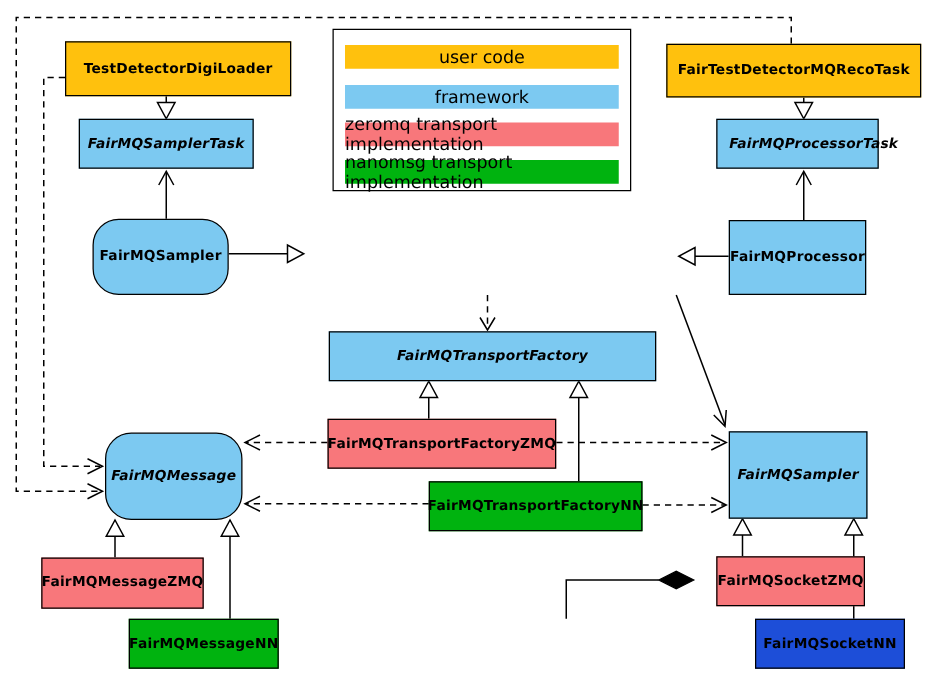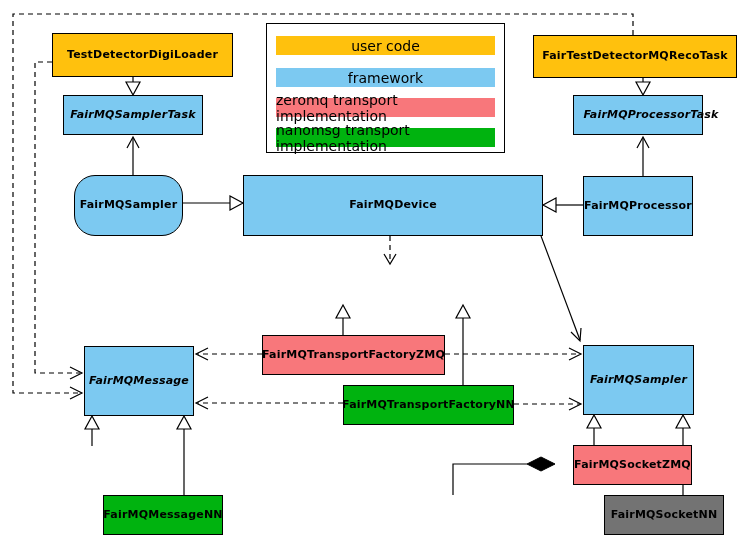--- a/index.html
+++ b/index.html
@@ -104,40 +104,41 @@
   <div class="node" style="left: 52px; top: 33px; width: 181px; height: 44px; background-color: rgb(255, 193, 13);">TestDetectorDigiLoader</div>
 
   <div class="node abstract" style="left: 63px; top: 95px; width: 140px; height: 40px; background-color: rgb(124, 201, 241);">FairMQSamplerTask</div>
 
   <div class="node" style="left: 533px; top: 35px; width: 204px; height: 43px; background-color: rgb(255, 193, 13);">FairTestDetectorMQRecoTask</div>
 
   <div class="node abstract" style="left: 573px; top: 95px; width: 130px; height: 40px; background-color: rgb(124, 201, 241); padding-left: 28px;">FairMQProcessorTask</div>
 
   <div class="node" style="left: 74px; top: 175px; width: 109px; height: 61px; background-color: rgb(124, 201, 241); border-radius: 21px;">FairMQSampler</div>
 
-  <div class="node" style="left: 243px; top: 175px; width: 300px; height: 61px; background-color: rgb(124, 201, 241);">FairMQDevice</div>
 
   <div class="node" style="left: 583px; top: 176px; width: 110px; height: 60px; background-color: rgb(124, 201, 241);">FairMQProcessor</div>
 
+  <div class="node abstract" style="left: 263px; top: 265px; width: 262px; height: 40px; background-color: rgb(124, 201, 241);">FairMQTransportFactory</div>
 
   <div class="node" style="left: 262px; top: 335px; width: 183px; height: 40px; background-color: rgb(248, 119, 123);">FairMQTransportFactoryZMQ</div>
 
   <div class="node" style="left: 343px; top: 385px; width: 171px; height: 40px; background-color: rgb(0, 179, 15);">FairMQTransportFactoryNN</div>
 
-  <div class="node abstract" style="left: 84px; top: 346px; width: 110px; height: 70px; background-color: rgb(124, 201, 241);">FairMQMessage</div>
+  <div class="node abstract" style="left: 84px; top: 346px; width: 110px; height: 70px; background-color: rgb(124, 201, 241); border-radius: 21px;">FairMQMessage</div>
 
   <div class="node abstract" style="left: 583px; top: 345px; width: 111px; height: 70px; background-color: rgb(124, 201, 241);">FairMQSampler</div>
 
+  <div class="node" style="left: 33px; top: 446px; width: 130px; height: 41px; background-color: rgb(248, 119, 123);">FairMQMessageZMQ</div>
 
   <div class="node" style="left: 103px; top: 495px; width: 120px; height: 40px; background-color: rgb(0, 179, 15);">FairMQMessageNN</div>
 
 
   <div class="node" style="left: 554px; top: 445px; width: 119px; height: 40px; background-color: rgb(248, 119, 123); margin-left: 19px;">FairMQSocketZMQ</div>
 
-  <div class="node" style="left: 604px; top: 495px; width: 120px; height: 40px; background-color: #737373;">FairMQSocketNN</div>
+  <div class="node" style="left: 604px; top: 495px; width: 120px; height: 40px; background-color: #1d4ed8;">FairMQSocketNN</div>
 
   <div class="legend-box">
     <div class="legend-bar" style="top: 12px; background-color: rgb(255, 193, 13);">user code</div>
     <div class="legend-bar" style="top: 44px; background-color: rgb(124, 201, 241);">framework</div>
     <div class="legend-bar" style="top: 74px; background-color: rgb(248, 119, 123);">zeromq transport implementation</div>
     <div class="legend-bar" style="top: 104px; background-color: rgb(0, 179, 15);">nanomsg transport implementation</div>
   </div>
 
 </div>
 

